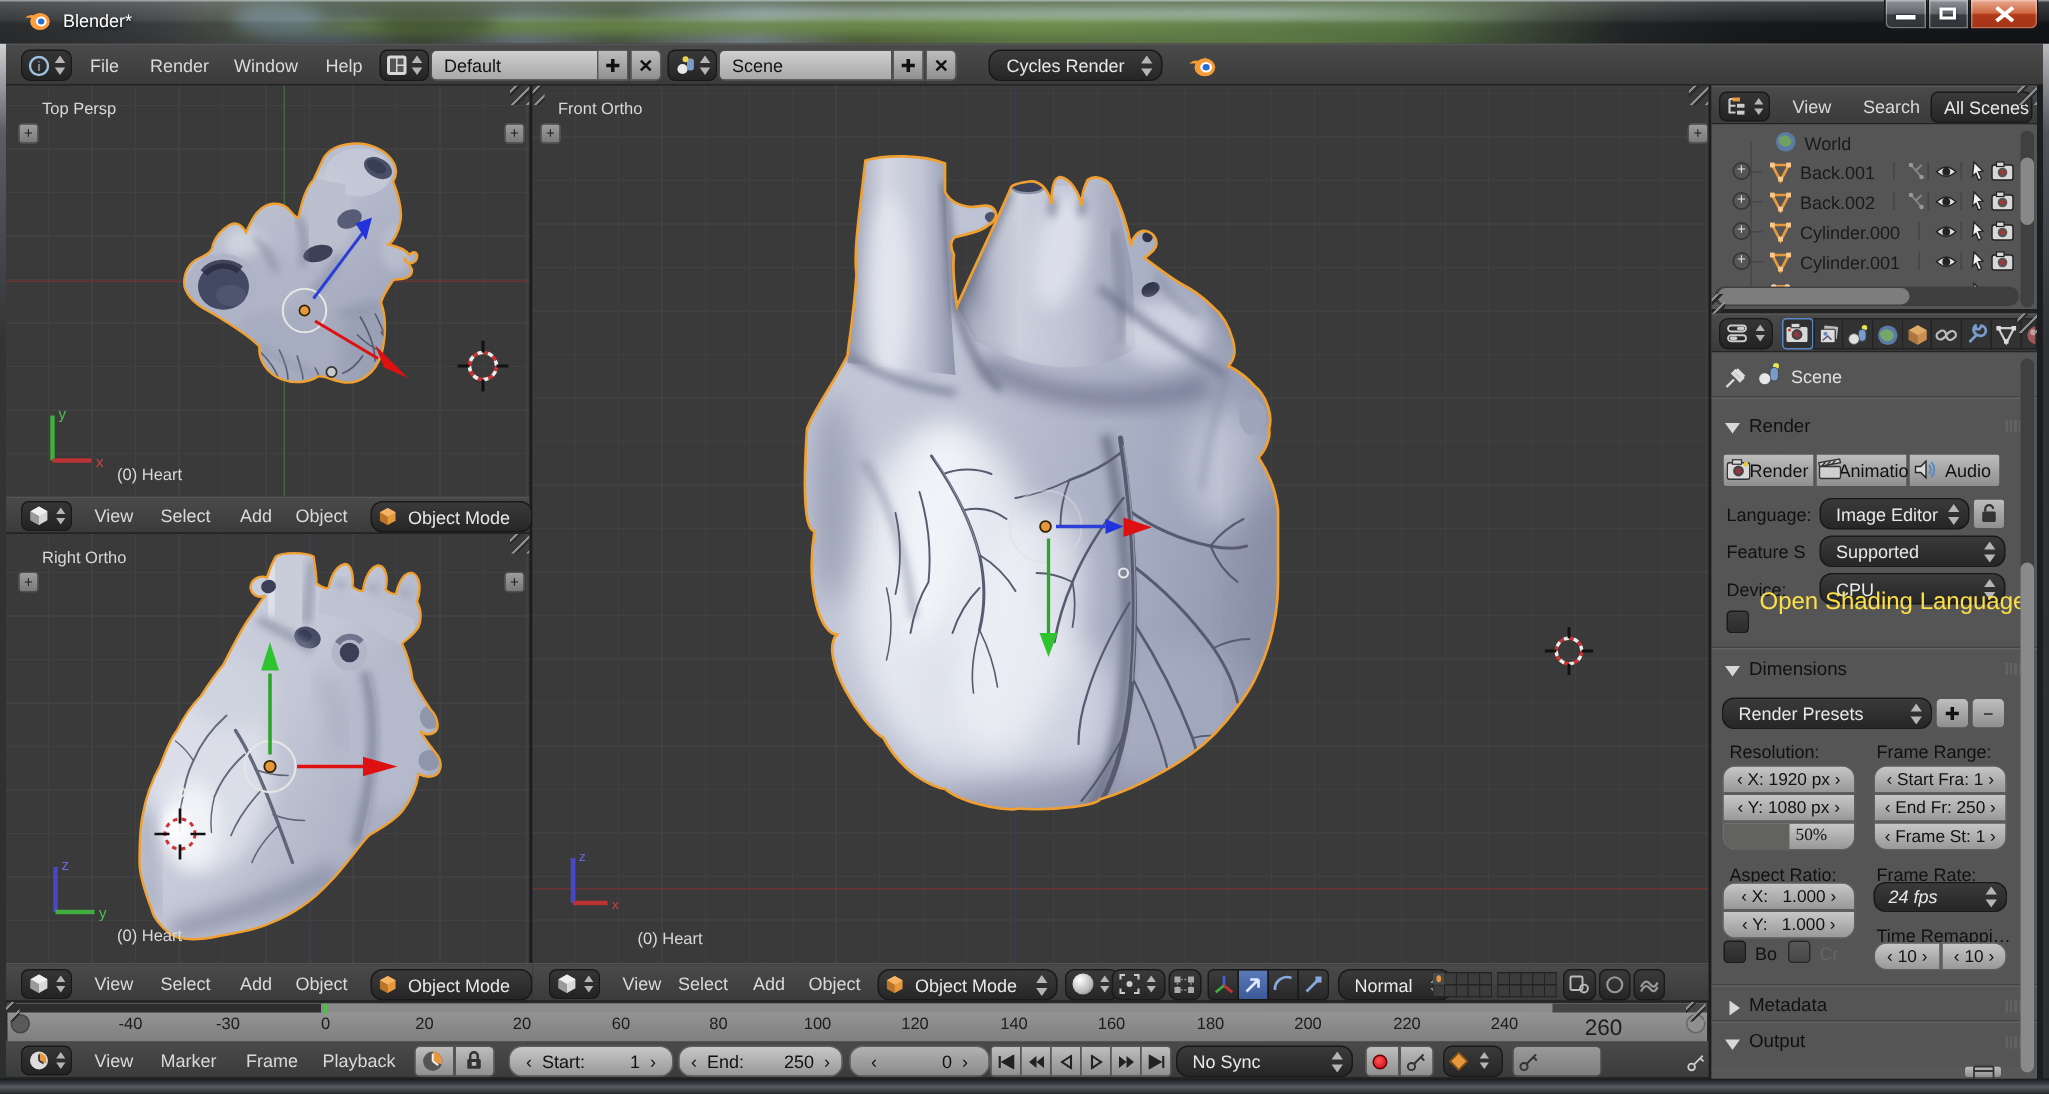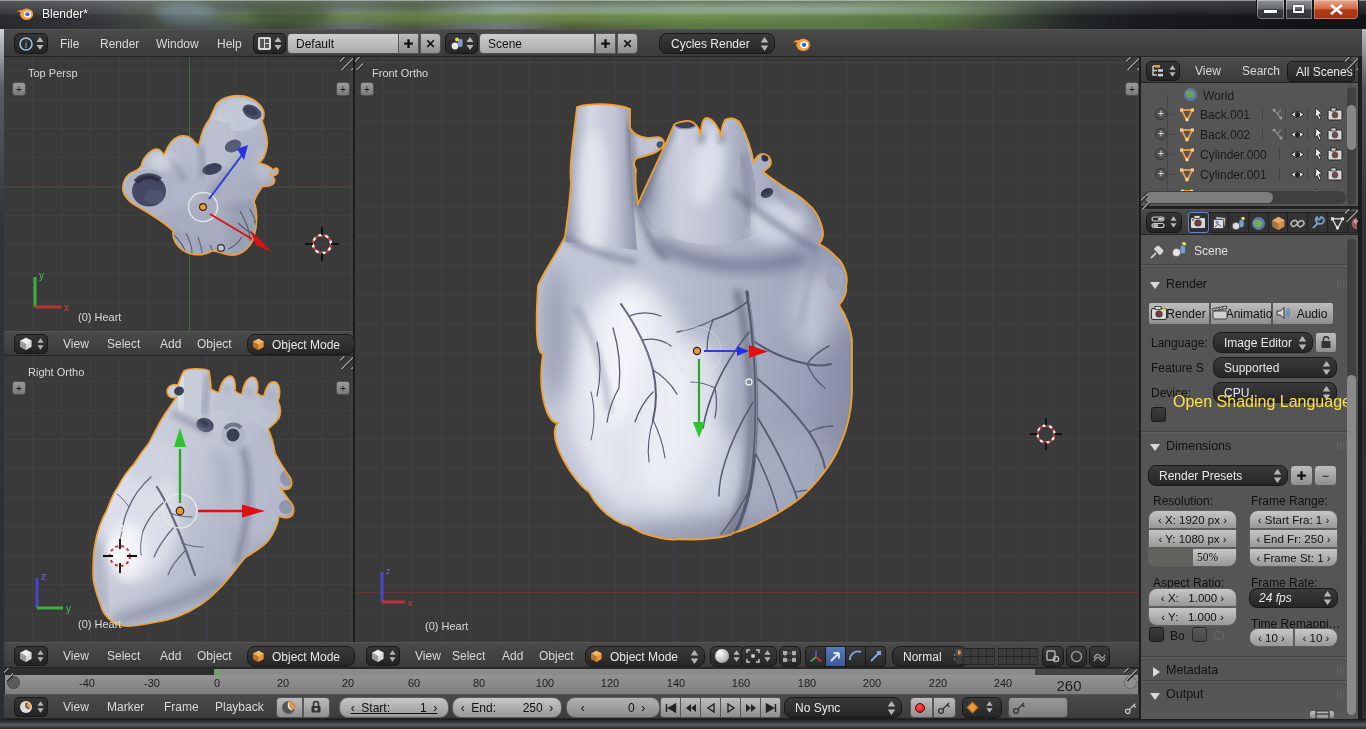--- a/index.html
+++ b/index.html
@@ -1077,21 +1077,21 @@
           <circle cx="7" cy="7" r="6" fill="#555"></circle>
           <path d="M7 7 L7 1 A6 6 0 0 1 12.5 9 Z" fill="#e8983c"></path>
           <path d="M7 7 L7 2.4 M7 7 L10.4 9.4" stroke="#eee" stroke-width="1.3"></path>
         </svg>
     <div class="abs" style="left:299px;top:2px;width:27px;height:21px;background:linear-gradient(#bdbdbd,#8f8f8f);border:1px solid #565656;border-radius:0 4px 4px 0;"></div>
     <svg class="abs" style="left:305px;top:5px" width="14" height="14" viewBox="0 0 14 14">
           <rect x="2.5" y="6" width="9" height="6.5" rx="1" fill="#333"></rect>
           <path d="M4.5 6 V4 a2.5 2.5 0 0 1 5 0 V6" stroke="#333" stroke-width="1.6" fill="none"></path>
           <rect x="5.5" y="8" width="3" height="2.5" fill="#bbb"></rect>
         </svg>
-    <div class="abs pf" style="left:335px;top:2px;width:110px;height:21px;text-decoration:underline;">‹&nbsp;&nbsp;Start:&nbsp;&nbsp;&nbsp;&nbsp;&nbsp;&nbsp;&nbsp;&nbsp;&nbsp;1&nbsp;&nbsp;›</div>
+    <div class="abs pf" style="left:335px;top:2px;width:110px;height:21px;">‹&nbsp;&nbsp;Start:&nbsp;&nbsp;&nbsp;&nbsp;&nbsp;&nbsp;&nbsp;&nbsp;&nbsp;1&nbsp;&nbsp;›</div>
     <div class="abs pf" style="left:448px;top:2px;width:110px;height:21px;">‹&nbsp;&nbsp;End:&nbsp;&nbsp;&nbsp;&nbsp;&nbsp;&nbsp;&nbsp;&nbsp;250&nbsp;&nbsp;›</div>
     <div class="abs pf" style="left:562px;top:2px;width:94px;height:21px;background:linear-gradient(#b2b2b2,#8a8a8a);">‹&nbsp;&nbsp;&nbsp;&nbsp;&nbsp;&nbsp;&nbsp;&nbsp;&nbsp;&nbsp;&nbsp;&nbsp;&nbsp;0&nbsp;&nbsp;›</div>
 
     <div class="abs" style="left:656px;top:2px;display:flex;">
       <div class="pbtn" style="position:relative;width:21px;height:21px;border-radius:3px 0 0 3px;margin-right:-1px;">
             <svg width="12" height="10" viewBox="0 0 12 10">
               <path d="M1.5 1 V9 M10.5 1 L3.5 5 L10.5 9 Z" fill="#222" stroke="#222" stroke-width="1.4"></path>
             </svg>
           </div>
       <div class="pbtn" style="position:relative;width:21px;height:21px;border-radius:0;margin-right:-1px;">

